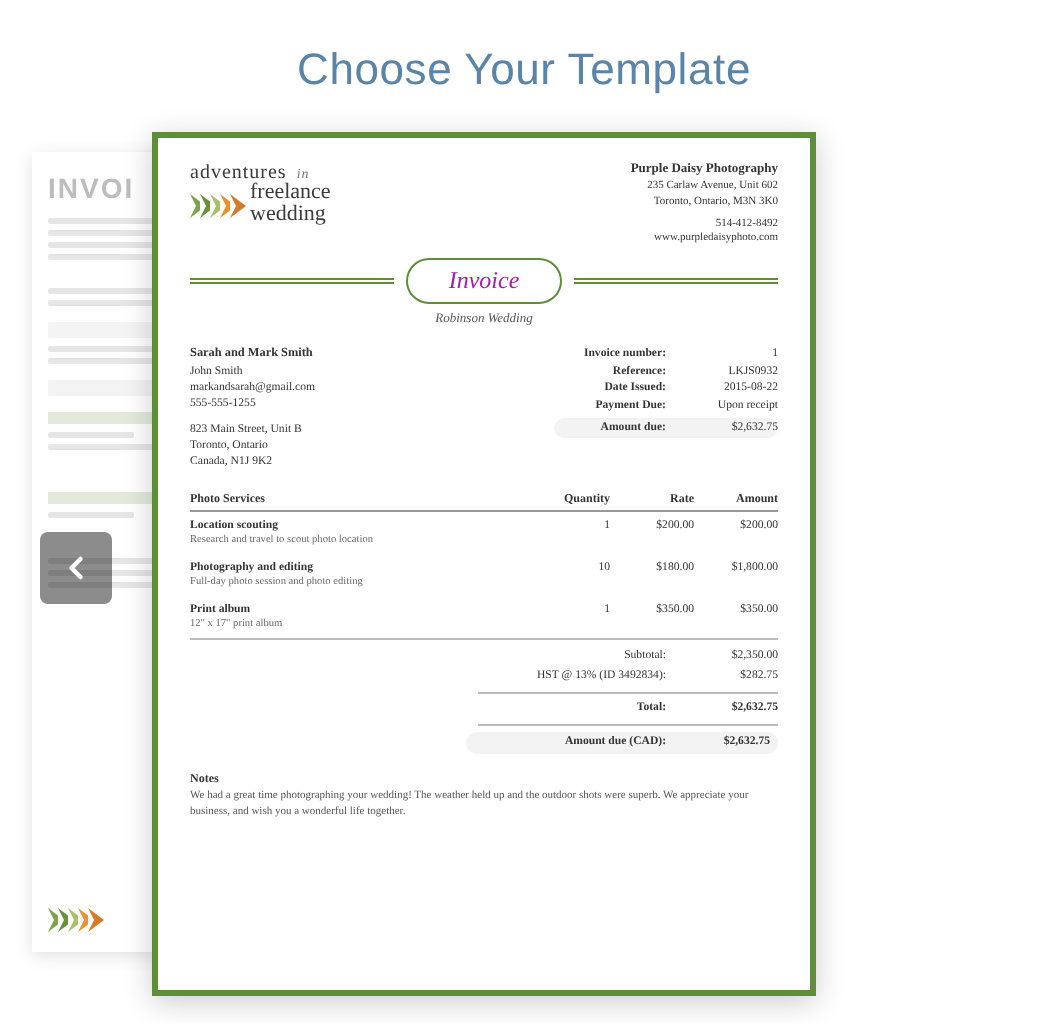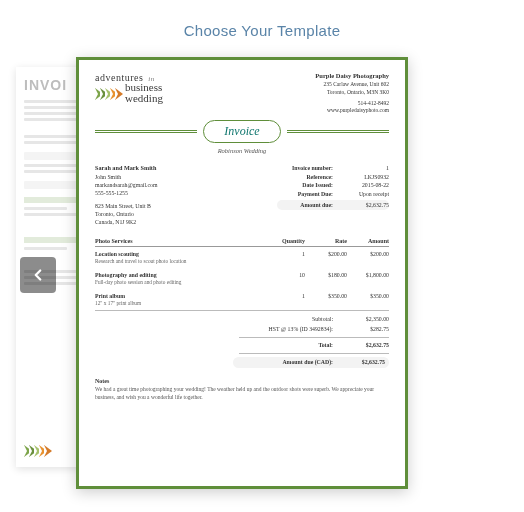--- a/index.html
+++ b/index.html
@@ -7,21 +7,21 @@
     font-family: Georgia, 'Times New Roman', serif;
     background: #fff;
     width: 524px;
     height: 512px;
     overflow: hidden;
     position: relative;
   }
   .heading {
     text-align: center;
     font-family: -apple-system, 'Helvetica Neue', Arial, sans-serif;
-    font-size: 15px;
+    font-size: 22px;
     font-weight: 300;
     color: #5a84a8;
     padding: 22px 0 18px;
     letter-spacing: 0.3px;
   }
   .stage {
     position: relative;
     height: 440px;
   }
   .behind {
@@ -80,21 +80,21 @@
   .chevrons { display:flex; margin-top:2px; margin-right:2px;}
   .chev { width:0; height:0; border-top:6px solid transparent; border-bottom:6px solid transparent; border-left:8px solid; margin-right:-3px; position:relative;}
   .chev::after{ content:''; position:absolute; left:-8px; top:-6px; width:0; height:0; border-top:6px solid transparent; border-bottom:6px solid transparent; border-left:3px solid #fff;}
   .c1{border-left-color:#7da44a;} .c2{border-left-color:#6b903d;} .c3{border-left-color:#a6c06b;} .c4{border-left-color:#e8922f;} .c5{border-left-color:#d47a28;}
   .company { text-align:right; font-size:5.5px; line-height:1.3; }
   .company .cname { font-weight:bold; font-size:6.5px; margin-bottom:1px;}
   .company .gap { height:4px; }
 
   .titlerow { margin-top:6px; display:flex; align-items:center; }
   .rule { flex:1; border-top:1px solid #5f8e3a; border-bottom:1px solid #5f8e3a; height:3px; }
-  .badge { border:1.5px solid #5f8e3a; border-radius:14px; padding:3px 20px; font-family:Georgia,serif; font-style:italic; font-size:12px; color:#0f766e; margin:0 6px;}
+  .badge { border:1.5px solid #5f8e3a; border-radius:14px; padding:3px 20px; font-family:Georgia,serif; font-style:italic; font-size:12px; color:#a21caf; margin:0 6px;}
   .subtitle { text-align:center; font-size:6.5px; color:#555; margin-top:4px; font-style:italic;}
 
   .metarow { display:flex; justify-content:space-between; margin-top:10px; }
   .bill { font-size:5.8px; line-height:1.4; }
   .bill .bname { font-weight:bold; font-size:6.2px;}
   .bill .bgap{ height:5px;}
   .meta { font-size:5.8px; }
   .meta .mrow { display:flex; justify-content:space-between; gap:10px; line-height:1.5;}
   .meta .mlab { font-weight:bold; text-align:right; min-width:56px;}
   .meta .mval { text-align:right; min-width:46px;}
@@ -194,21 +194,21 @@
           <div class="l1"><span>adventures</span> <span class="in">in</span></div>
           <div style="display:flex; align-items:center; gap:3px;">
             <div class="chevrons">
                 <div class="chev c1"></div>
                 <div class="chev c2"></div>
                 <div class="chev c3"></div>
                 <div class="chev c4"></div>
                 <div class="chev c5"></div>
               </div>
             <div>
-              <div class="l2">business</div>
+              <div class="l2">freelance</div>
               <div class="l2b">wedding</div>
             </div>
           </div>
         </div>
       </div>
       <div class="company">
         <div class="cname">Purple Daisy Photography</div>
         <div>235 Carlaw Avenue, Unit 602</div>
         <div>Toronto, Ontario, M3N 3K0</div>
         <div class="gap"></div>

